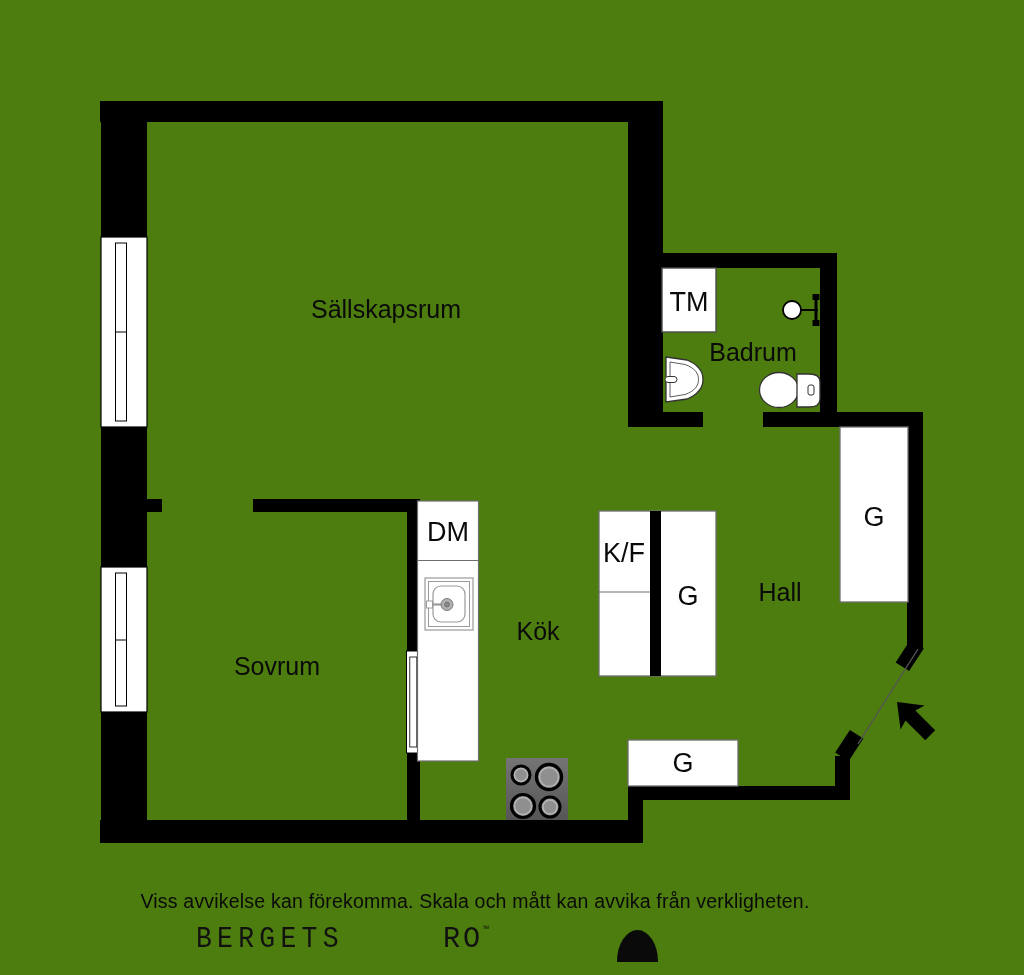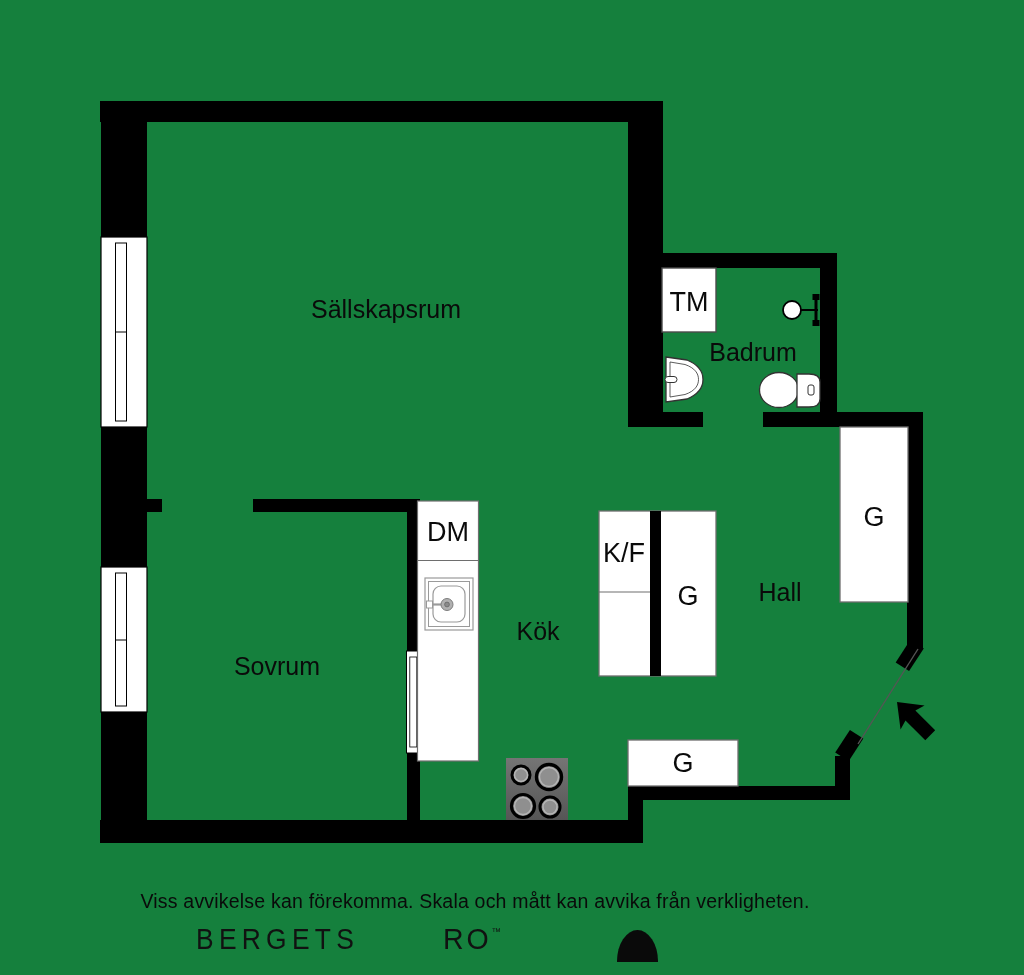--- a/index.html
+++ b/index.html
@@ -1,33 +1,33 @@
 <!DOCTYPE html>
 <html><head>
 <meta charset="utf-8">
 <style>
   html,body{margin:0;padding:0;background:#ffffff;}
   #canvas{
     position:relative;
     width:1024px;height:975px;
-    background:#15803d;
+    background:#4d7c0f;
     font-family:"Liberation Sans", sans-serif;
     overflow:hidden;
   }
   svg text{
     font-family:"Liberation Sans", sans-serif;
     fill:#0a0a0a;
   }
   .room-label{font-size:25px;}
   .fixture-label{font-size:27px;}
   #disclaimer{
     position:absolute;left:0;top:890px;width:950px;
     text-align:center;font-size:19.5px;color:#0a0a0a;letter-spacing:0.2px;
   }
-  #brandbar{position:absolute;left:0;top:918px;width:904px;height:50px;}
+  #brandbar{position:absolute;left:0;top:918px;width:904px;height:50px;font-family:Liberation Mono, monospace;}
   .wordmark{
     position:absolute;top:4px;font-size:30px;color:#111;
     transform:scaleX(0.88);transform-origin:left center;
     letter-spacing:6px;white-space:nowrap;
   }
   #brand-first{left:196px;}
   #brand-second{left:443px;letter-spacing:3px;transform:scaleX(0.95);}
   #brand-second sup{font-size:10px;letter-spacing:0;vertical-align:14px;}
   #brand-dome{
     position:absolute;left:617px;top:12px;width:41px;height:32px;

